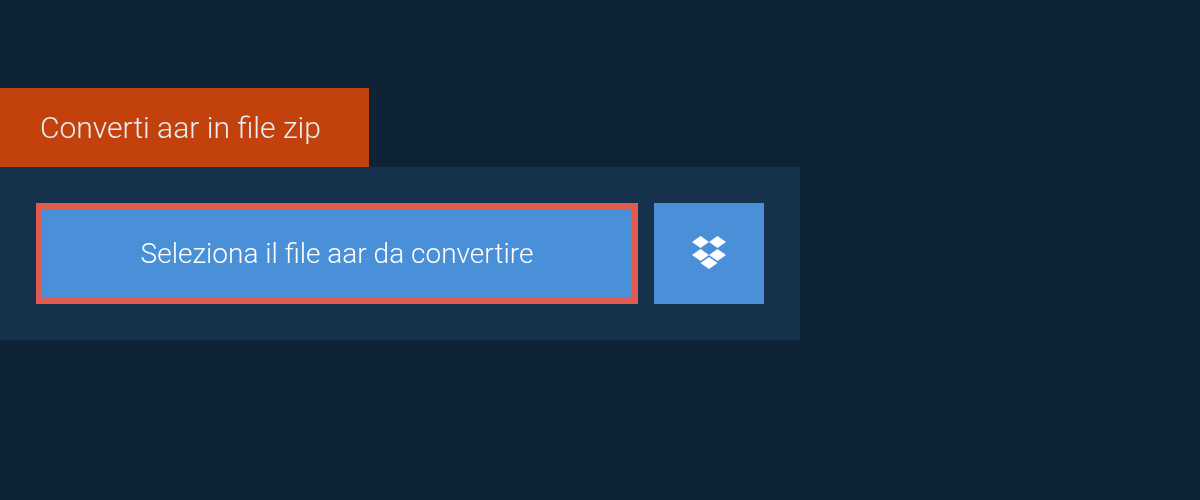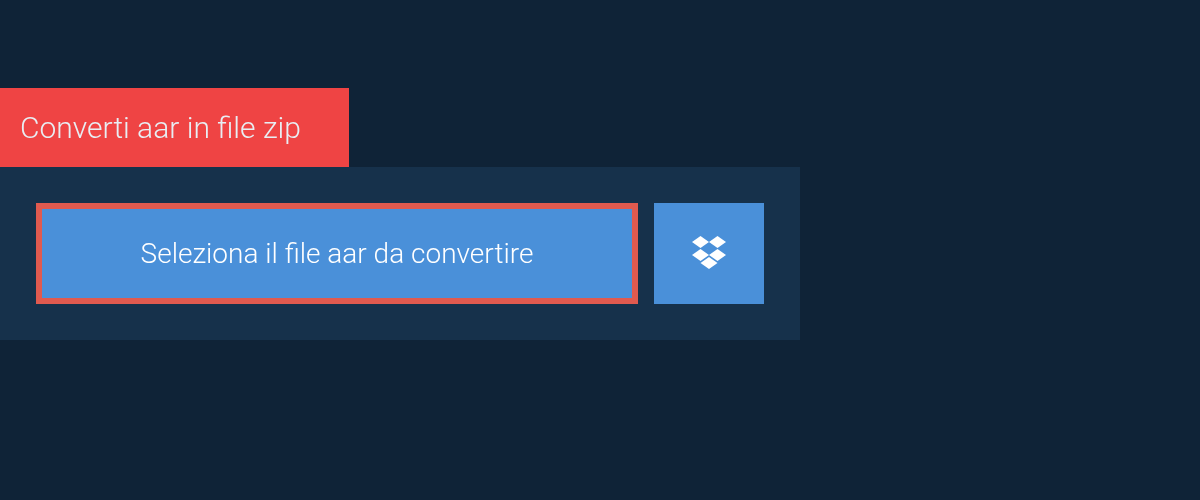--- a/index.html
+++ b/index.html
@@ -12,22 +12,22 @@
       height: 500px;
       background: #0f2337;
       font-family: -apple-system, BlinkMacSystemFont, 'Segoe UI', Roboto, sans-serif;
       overflow: hidden;
     }
     .tab-container {
       padding-top: 88px;
     }
     .tab {
       display: inline-block;
-      background: #ef4444;
-      padding: 22px 48px 22px 20px;
+      background: #c2410c;
+      padding: 22px 48px 22px 40px;
       color: #e8eef3;
       font-size: 30px;
       font-weight: 300;
     }
     .panel {
       background: #16314b;
       width: 800px;
       padding: 36px;
       display: flex;
       gap: 16px;

